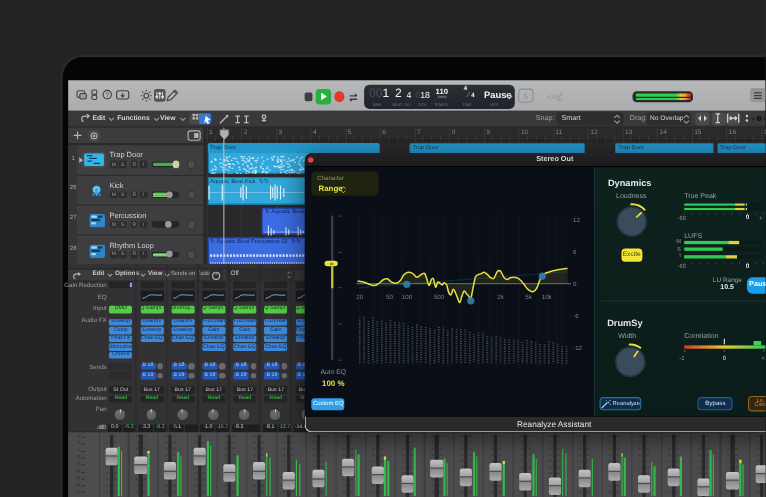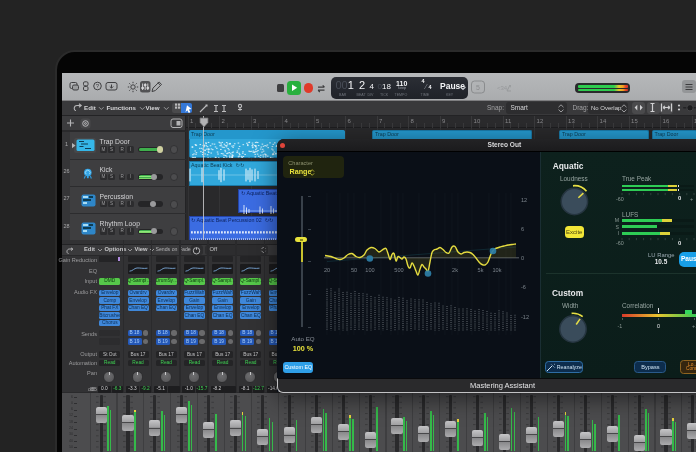--- a/index.html
+++ b/index.html
@@ -1798,21 +1798,21 @@
       <rect x="7.4" y="53.6" width="2.6" height="0.9" fill="#39393b"></rect>
     </svg>
 <div class="a" style="left:687.3px;top:423px;width:11.2px;height:16px;background:linear-gradient(#c6c6c8,#a2a2a4 42%,#88888a 50%,#acacae);border-radius:2px;"></div>
 <div class="a" style="left:687.3px;top:430.4px;width:11.2px;height:1.1px;background:#48484a;"></div>
 
 <div class="a" style="left:277.2px;top:139.2px;width:438.8px;height:253px;background:#0a0f17;border-radius:7px 7px 0 0;box-shadow:0 6px 24px rgba(0,0,0,0.55);"></div>
 <div class="a" style="left:277.2px;top:139.2px;width:438.8px;height:12.6px;background:linear-gradient(#232325,#1b1b1d);border-radius:7px 7px 0 0;border-bottom:1px solid #000;"></div>
 <div class="a" style="left:280.2px;top:142.5px;width:5.2px;height:5.2px;background:#e0443a;border-radius:50%;"></div>
 <div class="a t" style="left:487.5px;top:142.3px;font-size:6.6px;color:#d8d8da;font-weight:bold;">Stereo Out</div>
 <div class="a" style="left:277.2px;top:377.6px;width:438.8px;height:15.3px;background:#2a2a2c;border-top:1px solid #0a0a0c;border-left:1.6px solid #c2c2c4;border-bottom:1.8px solid #c2c2c4;border-radius:0 0 0 6px;"></div>
-<div class="a t" style="left:470px;top:381.8px;font-size:7.5px;color:#e4e4e6;">Mastering Assistant</div>
+<div class="a t" style="left:470px;top:381.8px;font-size:7.5px;color:#e4e4e6;">Reanalyze Assistant</div>
 <div class="a" style="left:283px;top:156.4px;width:60.5px;height:21.8px;background:#20240f;border-radius:4px;"></div>
 <div class="a t" style="left:288.3px;top:160.6px;font-size:5.6px;color:#8e9270;">Character</div>
 <div class="a t" style="left:289.5px;top:167.9px;font-size:7.2px;color:#e8e23c;font-weight:bold;">Range</div>
 <svg class="a" style="left:308.8px;top:168.8px;" width="7" height="8" viewBox="0 0 7 8">
       <path d="M1.3 2.6L3.2 0.7 5.1 2.6M1.3 4.4L3.2 6.3 5.1 4.4" stroke="#d8d23a" fill="none" stroke-width="0.8"></path>
     </svg>
 <div class="a" style="left:301.4px;top:195.7px;width:1.3px;height:131.2px;background:#39414a;"></div>
 <div class="a" style="left:307.5px;top:195.7px;width:3.5px;height:1px;background:#39414a;"></div>
 <div class="a" style="left:307.5px;top:228.5px;width:3.5px;height:1px;background:#39414a;"></div>
 <div class="a" style="left:307.5px;top:261.29999999999995px;width:3.5px;height:1px;background:#39414a;"></div>
@@ -1907,21 +1907,21 @@
       <text x="140" y="86.5" font-size="5.6" fill="#7a828a" text-anchor="middle" font-family="Liberation Sans">2k</text>
       <text x="165.5" y="86.5" font-size="5.6" fill="#7a828a" text-anchor="middle" font-family="Liberation Sans">5k</text>
       <text x="182" y="86.5" font-size="5.6" fill="#7a828a" text-anchor="middle" font-family="Liberation Sans">10k</text>
       <text x="206" y="17" font-size="5.6" fill="#7a828a" font-family="Liberation Sans">12</text>
       <text x="206" y="45.5" font-size="5.6" fill="#7a828a" font-family="Liberation Sans">6</text>
       <text x="206" y="74.80000000000001" font-size="5.6" fill="#7a828a" font-family="Liberation Sans">0</text>
       <text x="206" y="104" font-size="5.6" fill="#7a828a" font-family="Liberation Sans">-6</text>
       <text x="206" y="133.5" font-size="5.6" fill="#7a828a" font-family="Liberation Sans">-12</text>
     </svg>
 <div class="a" style="left:540px;top:151.8px;width:176px;height:225.8px;background:linear-gradient(#0d211d,#0b1d1a);border-left:1px solid #1a2e33;"></div>
-<div class="a t" style="left:552.7px;top:161.5px;font-size:8.4px;color:#e6e8ea;font-weight:bold;">Aquatic</div>
+<div class="a t" style="left:552.7px;top:161.5px;font-size:8.4px;color:#e6e8ea;font-weight:bold;">Dynamics</div>
 <div class="a t" style="left:560px;top:176.2px;font-size:6.4px;color:#96a4a0;">Loudness</div>
 <svg class="a" style="left:556px;top:183px;" width="38" height="38" viewBox="0 0 38 38">
 <circle cx="18.4" cy="18.5" r="13.2" fill="#3a4c5b"></circle>
 <circle cx="18.4" cy="18.5" r="13.2" fill="none" stroke="#263540" stroke-width="1.5"></circle>
 <path d="M17.0 2.8 A15.8 15.8 0 0 1 30.5 8.3" stroke="#e8df45" stroke-width="1.7" fill="none"></path>
 <line x1="22.4" y1="14.7" x2="27.4" y2="10.1" stroke="#e8df45" stroke-width="1.5"></line>
 </svg>
 <div class="a" style="left:564.9px;top:226.3px;width:18.8px;height:12.1px;background:#f2e637;border-radius:3.5px;"></div>
 <div class="a t" style="left:564.9px;top:229.3px;font-size:6px;color:#4a4410;width:18.8px;text-align:center;">Excite</div>
 <div class="a t" style="left:622px;top:176.2px;font-size:6.4px;color:#96a4a0;">True Peak</div>
@@ -1974,21 +1974,21 @@
       <line x1="686.8" y1="0" x2="686.8" y2="2.2" stroke="#3a4a46" stroke-width="0.8"></line>
       <line x1="694.0" y1="0" x2="694.0" y2="2.2" stroke="#3a4a46" stroke-width="0.8"></line>
     </svg>
 <div class="a t" style="left:616px;top:241px;font-size:5.4px;color:#8a9894;">-60</div>
 <div class="a t" style="left:678px;top:240.6px;font-size:5.8px;color:#e6e8ea;font-weight:bold;">0</div>
 <div class="a t" style="left:648px;top:252.8px;font-size:5.9px;color:#9aa8b0;width:26px;text-align:center;">LU Range</div>
 <div class="a t" style="left:648px;top:259.3px;font-size:6.4px;color:#e6e8ea;width:26px;text-align:center;font-weight:bold;">10.5</div>
 <div class="a" style="left:678.7px;top:251.7px;width:26px;height:15.2px;background:#189fe8;border-radius:5px;"></div>
 <div class="a t" style="left:678.7px;top:256px;font-size:6.6px;color:#fff;width:24px;text-align:center;font-weight:bold;">Pause</div>
 <div class="a" style="left:546px;top:273.3px;width:150px;height:1px;background:#1c332c;"></div>
-<div class="a t" style="left:552px;top:288.5px;font-size:8.4px;color:#e6e8ea;font-weight:bold;">Custom</div>
+<div class="a t" style="left:552px;top:288.5px;font-size:8.4px;color:#e6e8ea;font-weight:bold;">DrumSy</div>
 <div class="a t" style="left:562px;top:302.5px;font-size:6.4px;color:#96a4a0;">Width</div>
 <svg class="a" style="left:555px;top:311px;" width="38" height="38" viewBox="0 0 38 38">
 <circle cx="18" cy="18" r="13.2" fill="#3a4c5b"></circle>
 <circle cx="18" cy="18" r="13.2" fill="none" stroke="#263540" stroke-width="1.5"></circle>
 <path d="M16.6 2.3 A15.8 15.8 0 0 1 27.7 5.6" stroke="#e8df45" stroke-width="1.7" fill="none"></path>
 <line x1="21.2" y1="13.5" x2="25.1" y2="7.9" stroke="#e8df45" stroke-width="1.5"></line>
 </svg>
 <div class="a t" style="left:622px;top:302.5px;font-size:6.4px;color:#96a4a0;">Correlation</div>
 <div class="a" style="left:622px;top:313.9px;width:74px;height:3.2px;background:linear-gradient(90deg,#d83a2a,#e8c62e 49%,#35c855);"></div>
 <div class="a" style="left:658px;top:307.8px;width:1.2px;height:5px;background:#e8e8ea;"></div>

